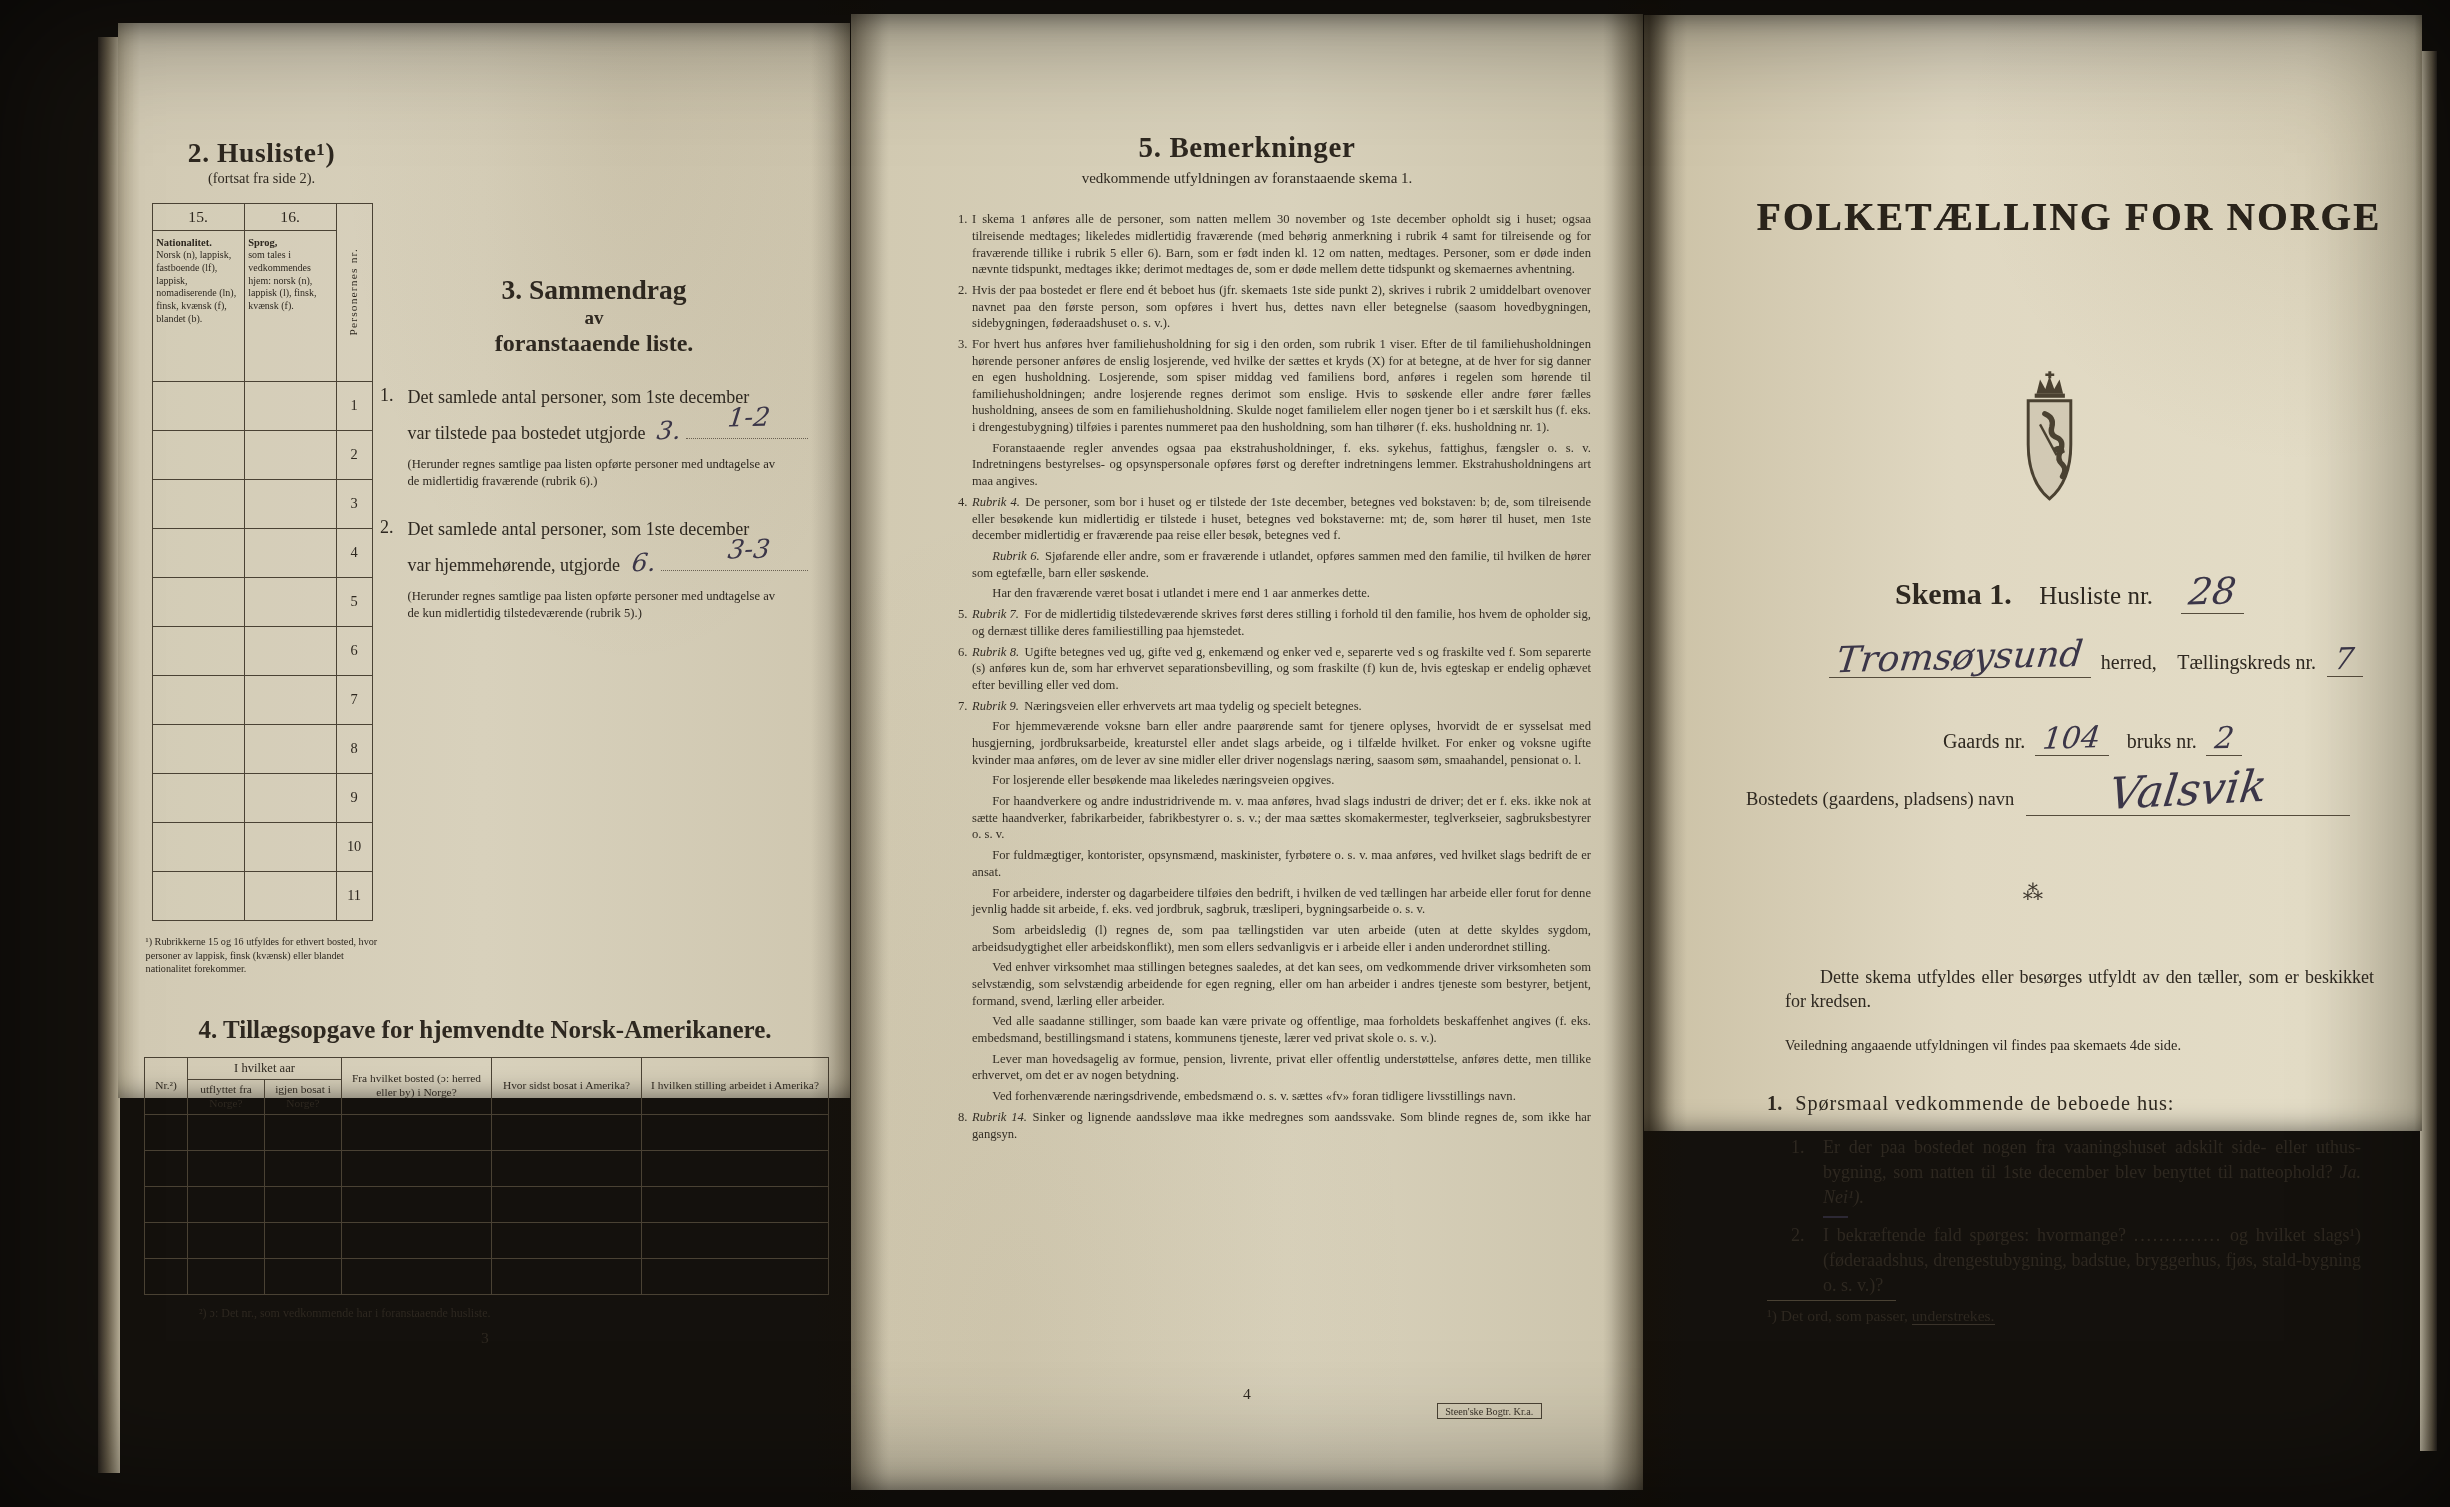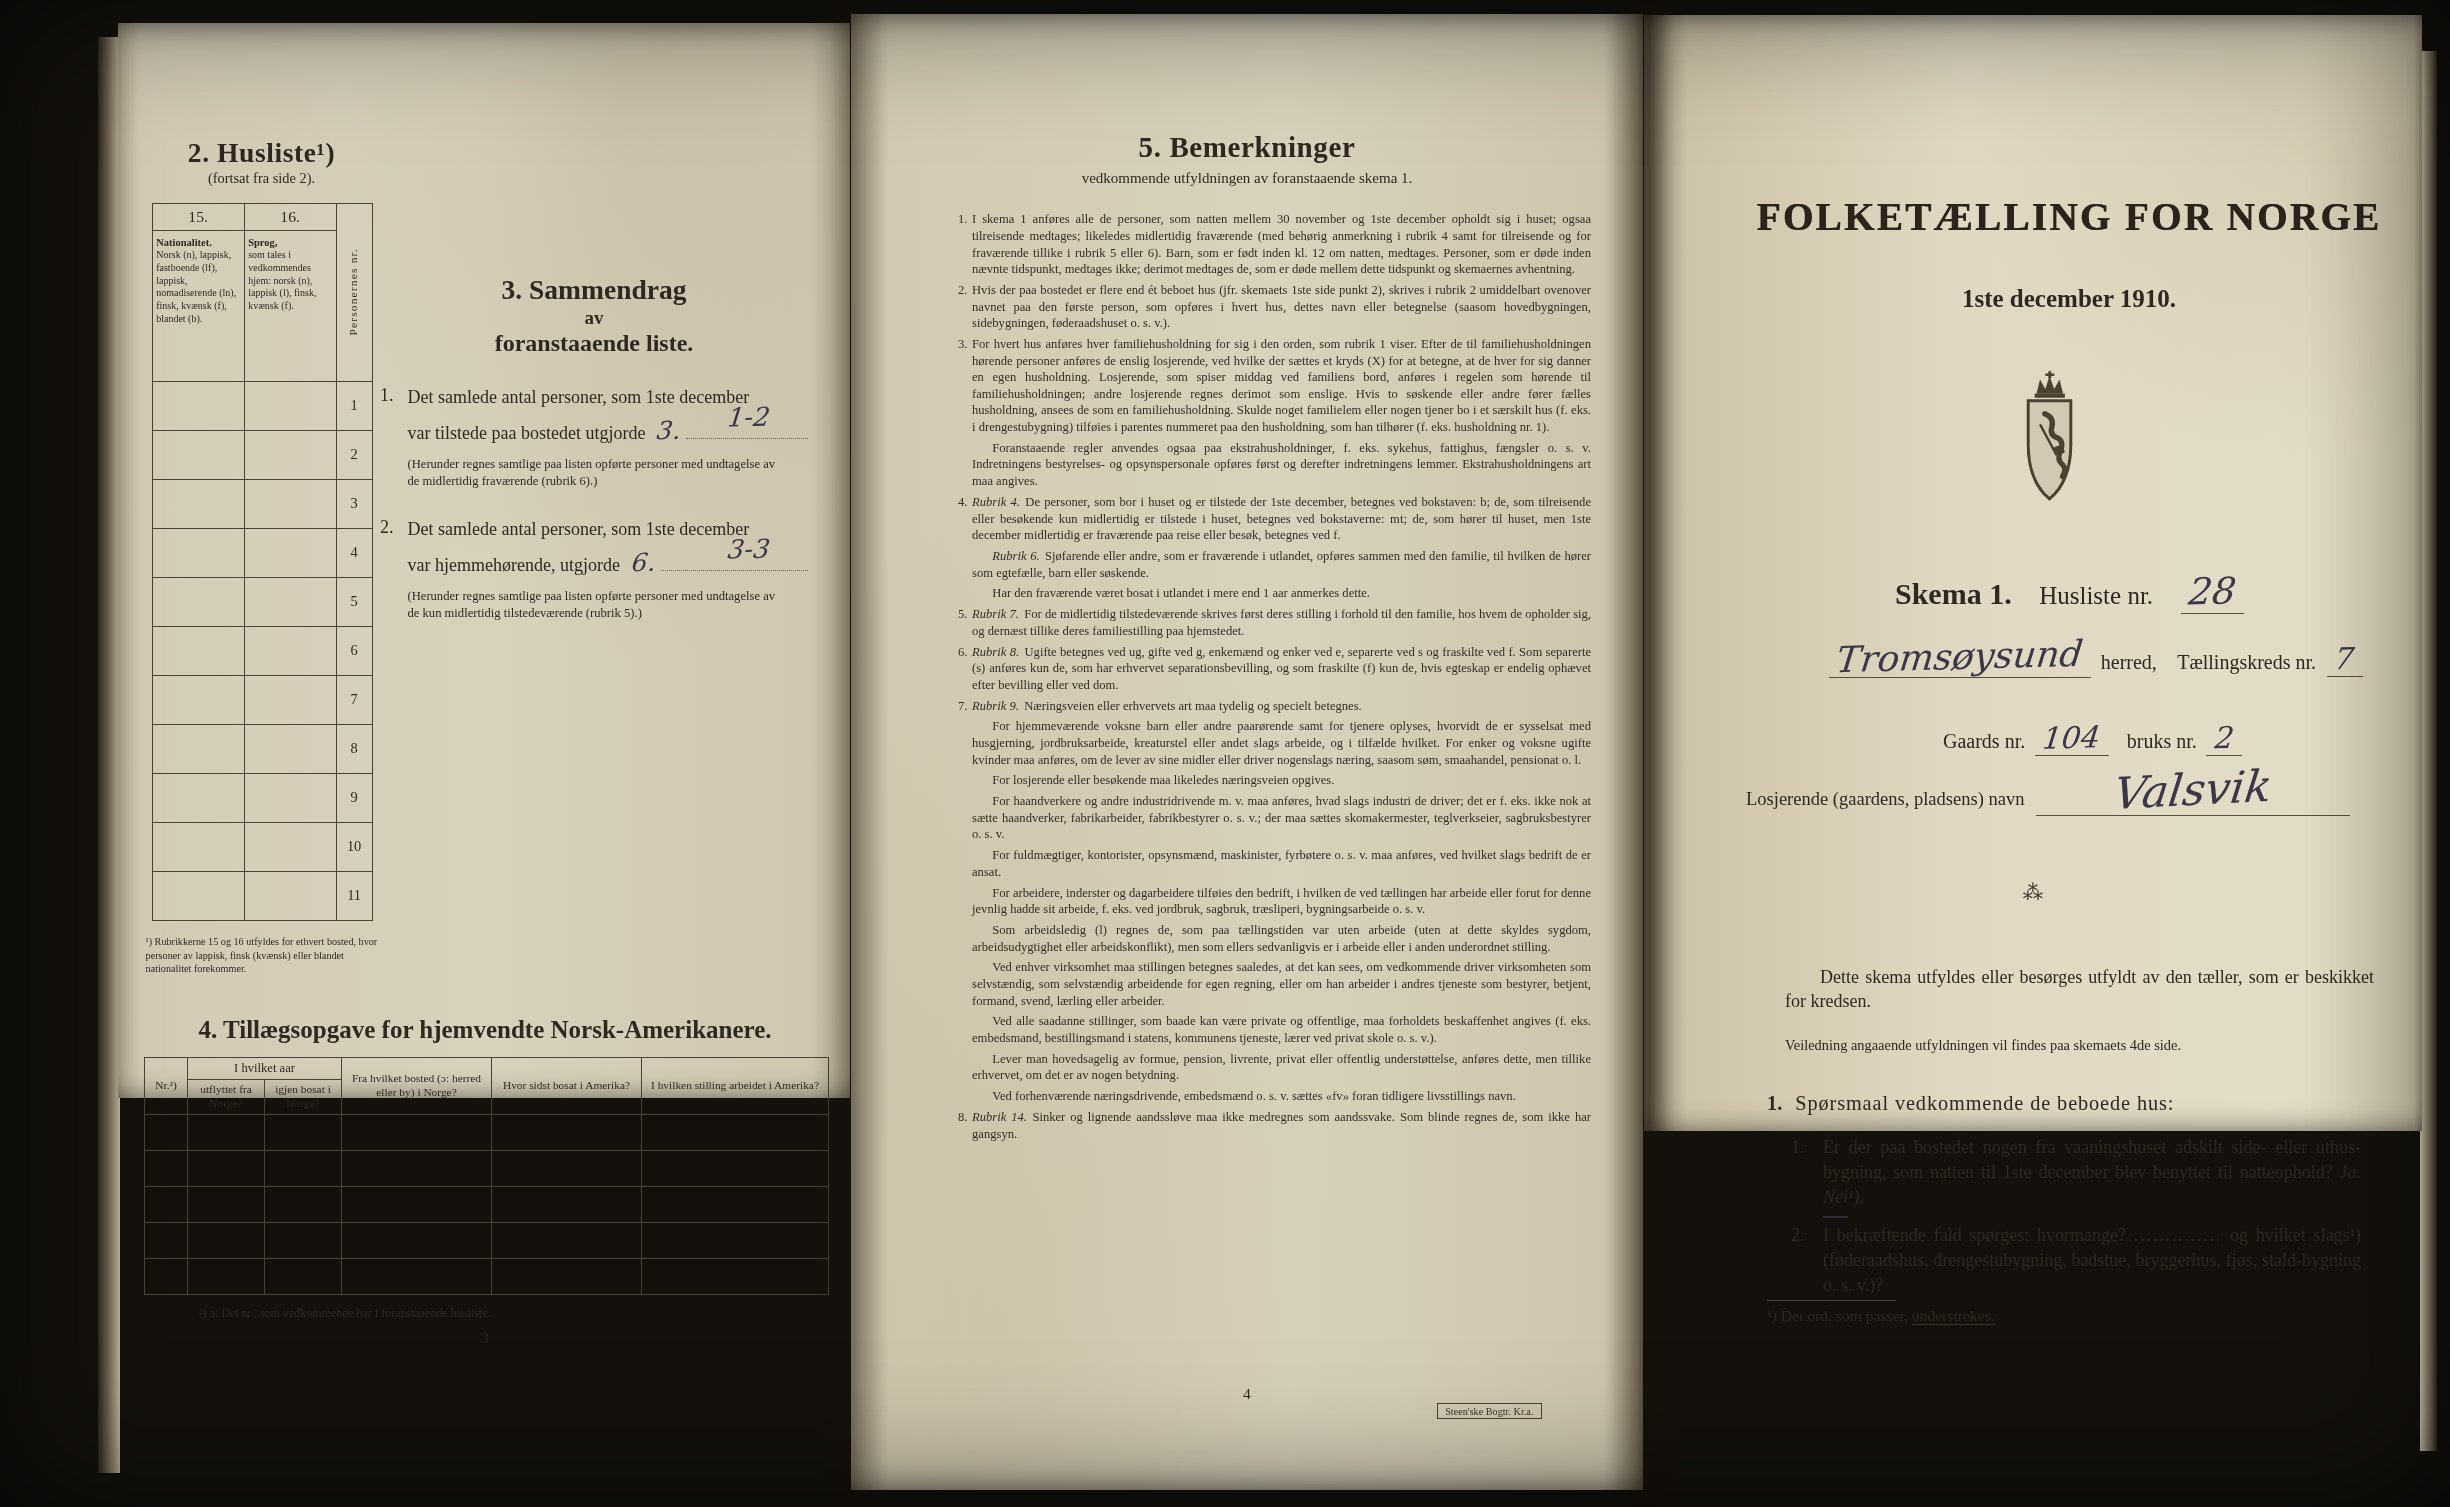--- a/index.html
+++ b/index.html
@@ -419,21 +419,20 @@
       <span class="bem-num">8.</span><span class="bem-lead">Rubrik 14.</span><span>Sinker og lignende aandssløve maa ikke medregnes som aandssvake. Som blinde regnes de, som ikke har gangsyn.</span>
     </div>
     </div>
 
   <div class="mid-pageno">4</div>
   <div class="mid-printer">Steen'ske Bogtr. Kr.a.</div>
 </div>
 
 <div class="page" id="page-right">
   <div class="rp-title">FOLKETÆLLING FOR NORGE</div>
-  <div class="rp-sub">1ste december 1910.</div>
 
   <div class="rp-arms">
     <svg width="71" height="138" viewBox="0 0 120 230">
       <path d="M58 2 h5 v12 h-5 z M53 6 h15 v4 h-15 z" fill="#4a4131"></path>
       <path d="M38 40 L44 16 L53 32 L60 10 L68 32 L77 16 L83 40 Z" fill="#4a4131"></path>
       <rect x="35" y="40" width="51" height="7" fill="#4a4131"></rect>
       <path d="M24 52 h72 v74 q0 62 -36 92 q-36 -30 -36 -92 Z" fill="rgba(74,65,49,0.10)" stroke="#4a4131" stroke-width="5"></path>
       <path d="M52 74 q16 6 12 22 q-4 14 8 18 q14 6 6 24 q-6 14 4 22 q8 8 0 20" fill="none" stroke="#4a4131" stroke-width="9" stroke-linecap="round"></path>
       <path d="M44 92 l28 52" stroke="#4a4131" stroke-width="4"></path>
       <path d="M66 132 q16 -10 20 7 q-12 9 -20 -7 Z" fill="#4a4131"></path>
@@ -454,21 +453,21 @@
   </div>
 
   <div class="rp-line3">
     <span class="lbl">Gaards nr.</span>
     <span class="fill-rule"><span class="hand hand-104">104</span></span>
     <span class="lbl bruk">bruks nr.</span>
     <span class="fill-rule"><span class="hand hand-2">2</span></span>
   </div>
 
   <div class="rp-line4">
-    <span class="lbl">Losjerende (gaardens, pladsens) navn</span>
+    <span class="lbl">Bostedets (gaardens, pladsens) navn</span>
     <span class="fill-rule"><span class="hand hand-valsvik">Valsvik</span></span>
   </div>
 
   <div class="rp-orn">⁂</div>
 
   <div class="rp-intro">Dette skema utfyldes eller besørges utfyldt av den tæller, som er beskikket for kredsen.</div>
   <div class="rp-intro-small">Veiledning angaaende utfyldningen vil findes paa skemaets 4de side.</div>
 
   <div class="rp-qhead">
     <span class="qh-num">1.</span><span class="qh-txt">Spørsmaal vedkommende de beboede hus:</span>

